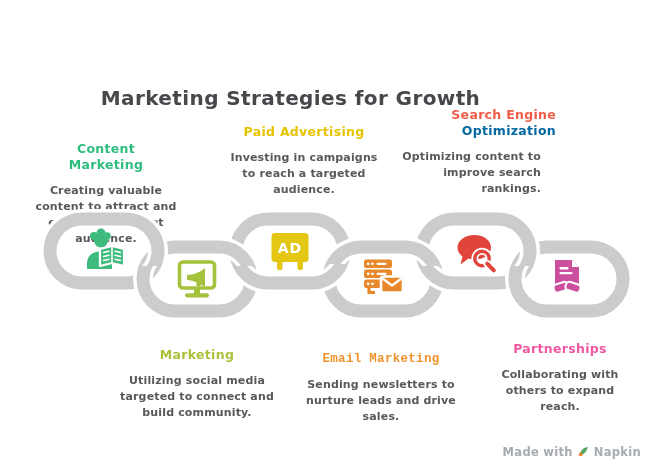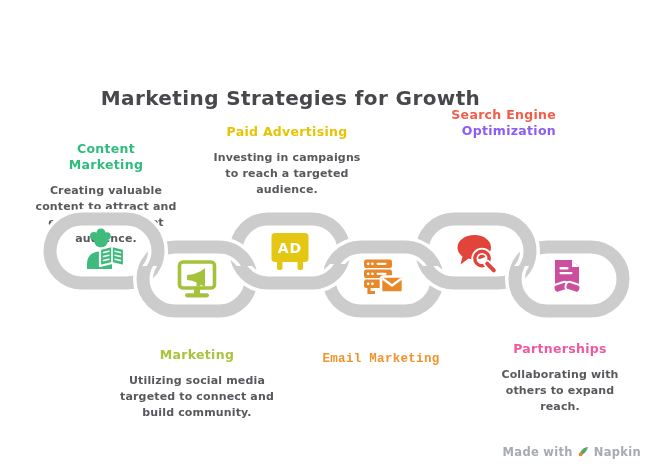--- a/index.html
+++ b/index.html
@@ -38,28 +38,29 @@
 <div class="stage">
 
   <div class="title" style="color: rgb(71, 72, 75);">Marketing Strategies for Growth</div>
 
   <div class="block" style="left:16px;top:96px;margin-top:45px;">
     <span class="name-line" style="color: rgb(46, 189, 125);">Content</span>
     <span class="name-line" style="color: rgb(46, 189, 125);">Marketing</span>
     <div class="desc" style="width: 162px; color: rgb(88, 89, 93);">Creating valuable content to attract and engage the target audience.</div>
   </div>
 
-  <div class="block" style="left:197px;top:124px;">
+  <div class="block" style="left:214px;top:124px;">
     <span class="name-line" style="color: rgb(231, 196, 0);">Paid Advertising</span>
     <div class="desc" style="width: 162px; color: rgb(88, 89, 93);">Investing in campaigns to reach a targeted audience.</div>
   </div>
 
   <div class="block" style="left:376px;top:107px;text-align:right;">
     <span class="name-line" style="color: rgb(242, 92, 73);">Search Engine</span>
-    <span class="name-line" style="color: #8b5cf6;">Optimization</span>
+    <span class="name-line" style="color: #0369a1;">Optimization</span>
+    <div class="desc" style="width: 150px; color: rgb(88, 89, 93);">Optimizing content to improve search rankings.</div>
   </div>
 
   <svg class="chain" viewBox="0 0 654 468">
     <defs>
       <clipPath id="wv1">
           <rect x="128" y="229" width="46" height="37"></rect>
         </clipPath>
       <clipPath id="wv2">
           <rect x="221" y="229" width="46" height="37"></rect>
         </clipPath>
@@ -186,20 +187,21 @@
     </g>
   </svg>
 
   <div class="block" style="left:107px;top:347px;">
     <span class="name-line" style="color: rgb(169, 195, 60);">Marketing</span>
     <div class="desc" style="width: 158px; color: rgb(88, 89, 93);">Utilizing social media targeted to connect and build community.</div>
   </div>
 
   <div class="block" style="left:291px;top:351px;">
     <span class="name-line" style="color: rgb(240, 147, 45); font-family: Liberation Mono, monospace;">Email Marketing</span>
+    <div class="desc" style="width: 168px; color: rgb(88, 89, 93);">Sending newsletters to nurture leads and drive sales.</div>
   </div>
 
   <div class="block" style="left:470px;top:341px;">
     <span class="name-line" style="color: rgb(241, 88, 162);">Partnerships</span>
     <div class="desc" style="width: 140px; color: rgb(88, 89, 93);">Collaborating with others to expand reach.</div>
   </div>
 
   <div class="credit" style="color: rgb(166, 171, 176);">
     <span>Made with</span>
     <svg width="13" height="13" viewBox="0 0 13 13">

